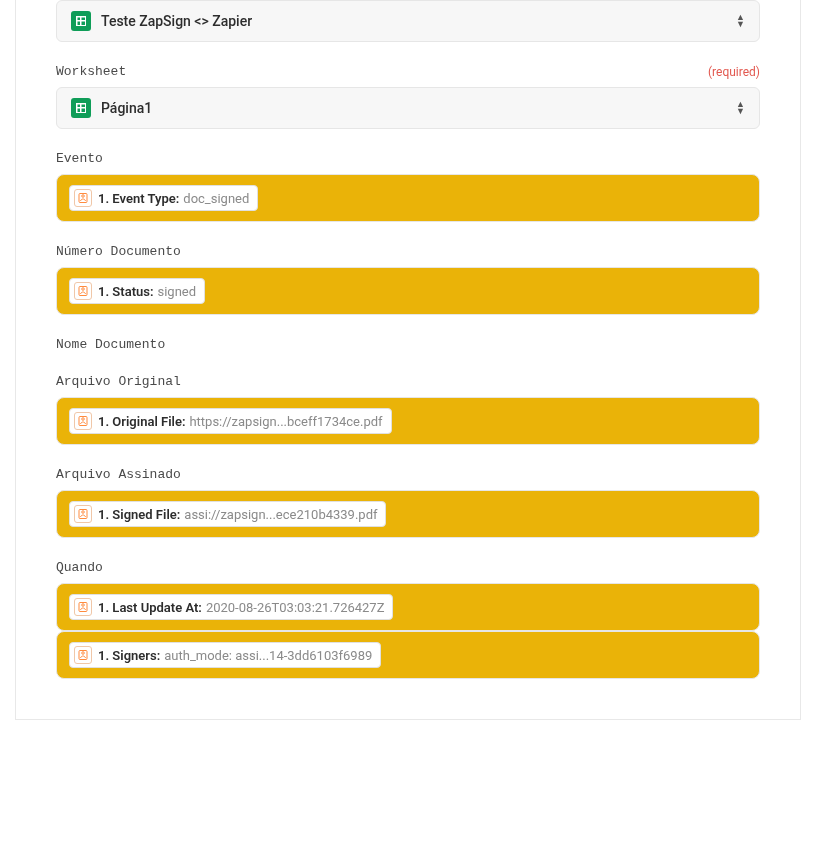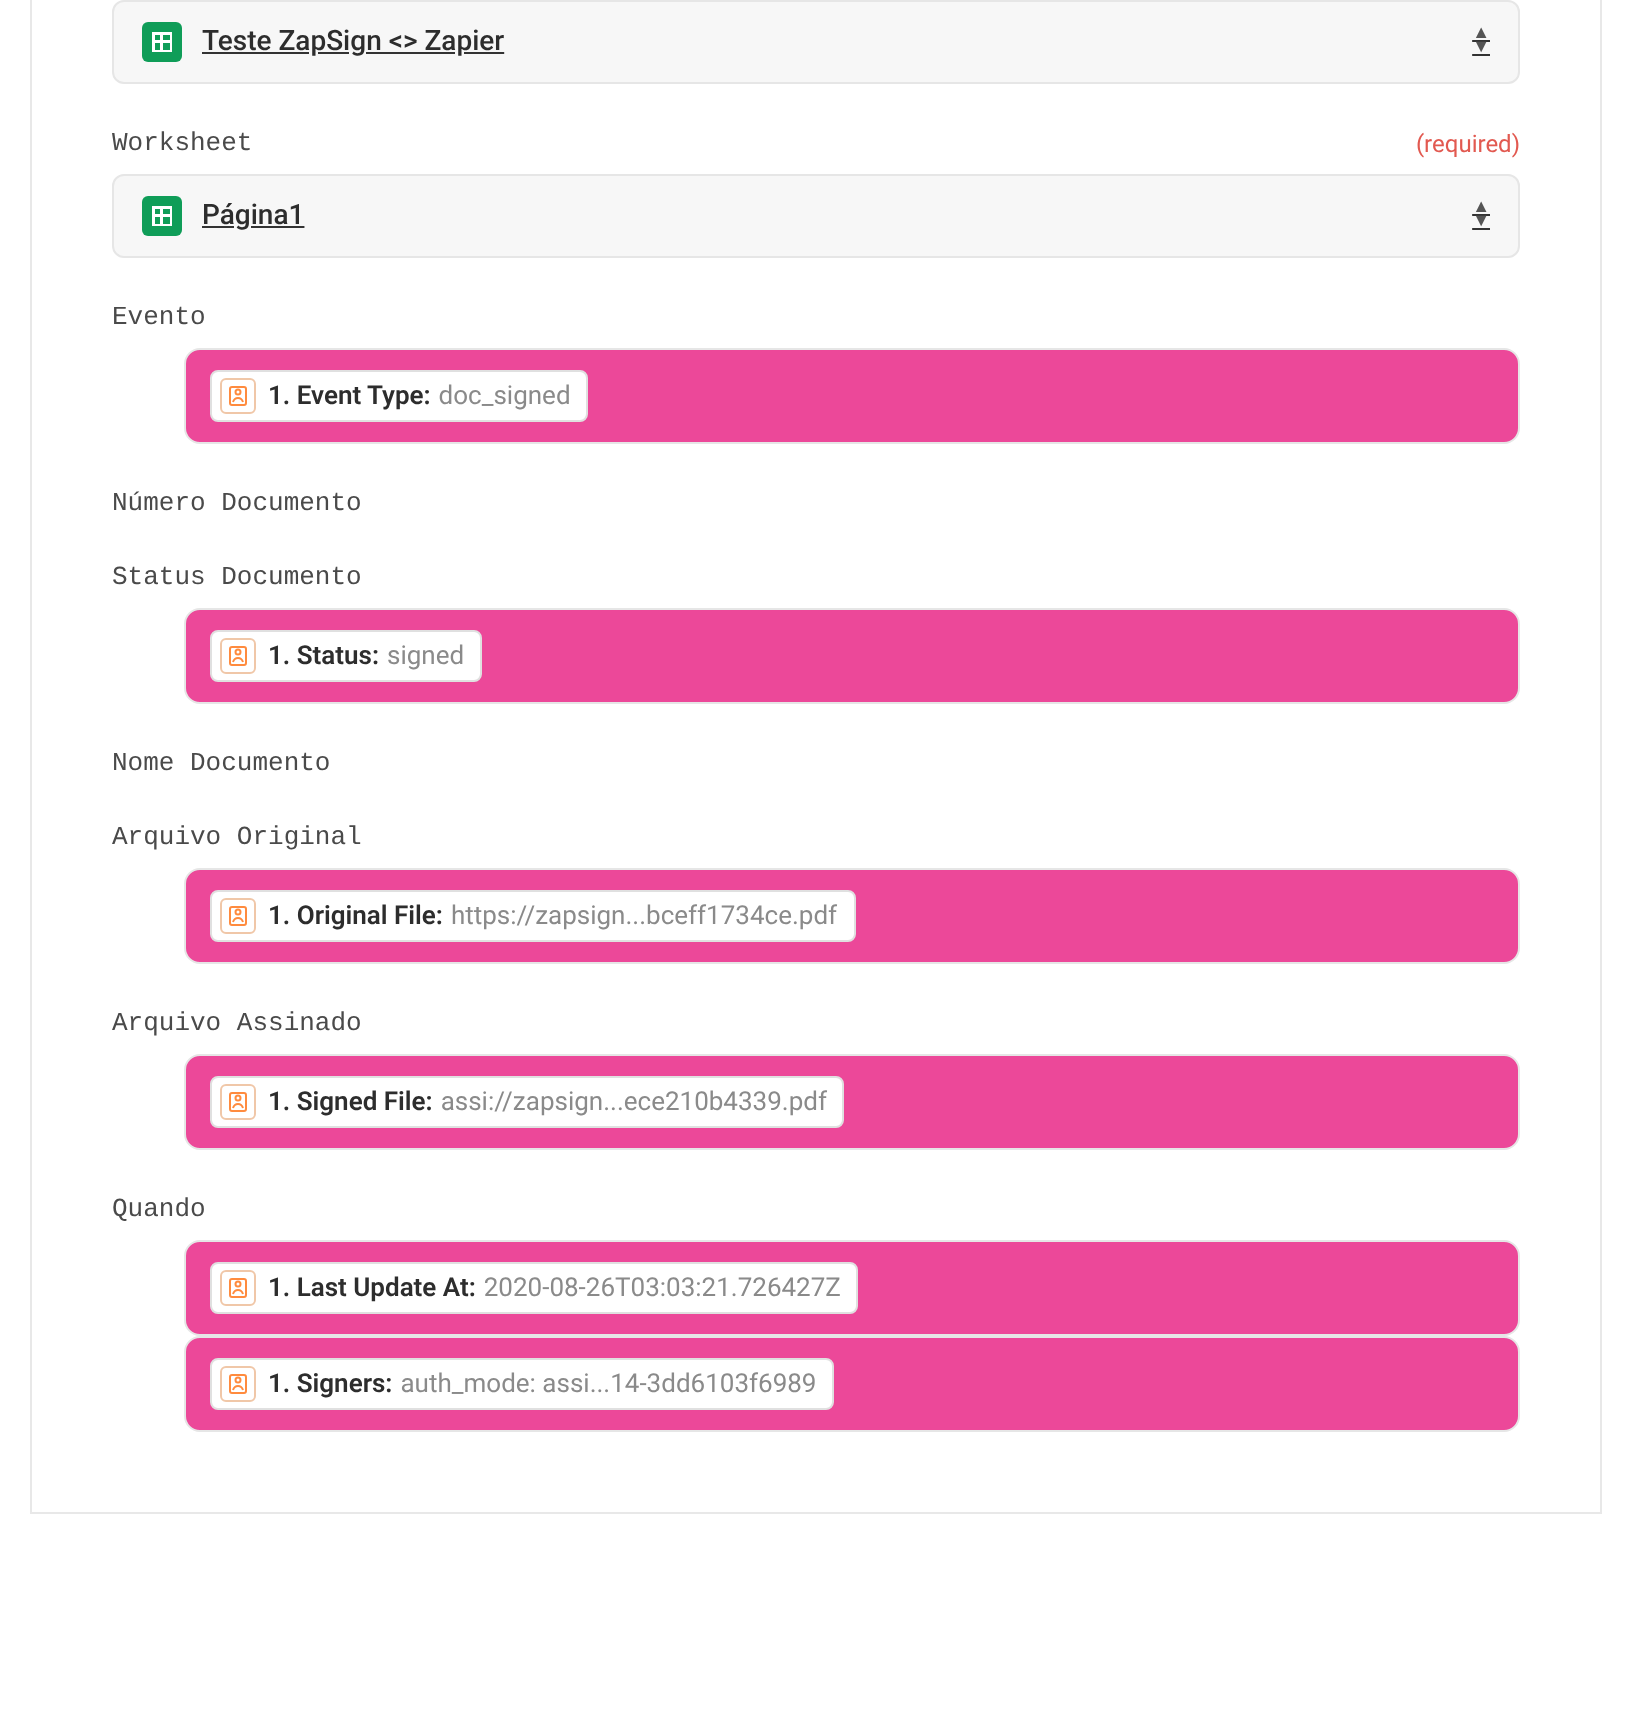--- a/index.html
+++ b/index.html
@@ -23,21 +23,20 @@
       margin: 0 15px;
     }
     .select-row {
       display: flex;
       align-items: center;
       background: #f7f7f7;
       border: 1px solid #e6e6e6;
       border-radius: 6px;
       padding: 10px 14px;
       position: relative;
-      text-decoration: underline;
     }
     .select-row .spacer {
       flex: 1;
     }
     .updown {
       display: inline-flex;
       flex-direction: column;
       font-size: 9px;
       line-height: 7px;
       color: #555;
@@ -80,27 +79,26 @@
     .field-label {
       font-size: 13px;
       color: #4a4a4a;
       font-family: Liberation Mono, monospace;
     }
     .required-tag {
       font-size: 12px;
       color: #e25950;
     }
     .token-row {
-      background: #ec4899;
+      background: #eab308;
       border: 1px solid #e6e6e6;
       border-radius: 8px;
       padding: 10px 12px;
       display: flex;
       align-items: center;
-      margin-left: 36px;
     }
     .token-chip {
       display: inline-flex;
       align-items: center;
       background: #ffffff;
       border: 1px solid #e0e0e0;
       border-radius: 4px;
       padding: 3px 8px 3px 4px;
       font-size: 13px;
     }
@@ -178,23 +176,20 @@
   <path d="M7 18c1-3 3-4 5-4s4 1 5 4" fill="none" stroke="#ff8b3e" stroke-width="2"></path>
 </svg>
           </span>
           <span class="chip-label">1. Event Type:</span>
           <span class="chip-value">doc_signed</span>
         </span>
       </div>
       <div class="field-label-row">
         <span class="field-label">Número Documento</span>
       </div>
-      <div class="field-label-row">
-        <span class="field-label">Status Documento</span>
-      </div>
       <div class="token-row">
         <span class="token-chip">
           <span class="zap-icon">
             <svg viewBox="0 0 24 24">
   <rect x="4" y="3" width="16" height="18" rx="2" fill="none" stroke="#ff8b3e" stroke-width="2"></rect>
   <circle cx="12" cy="8" r="2.5" fill="none" stroke="#ff8b3e" stroke-width="2"></circle>
   <path d="M7 18c1-3 3-4 5-4s4 1 5 4" fill="none" stroke="#ff8b3e" stroke-width="2"></path>
 </svg>
           </span>
           <span class="chip-label">1. Status:</span>

